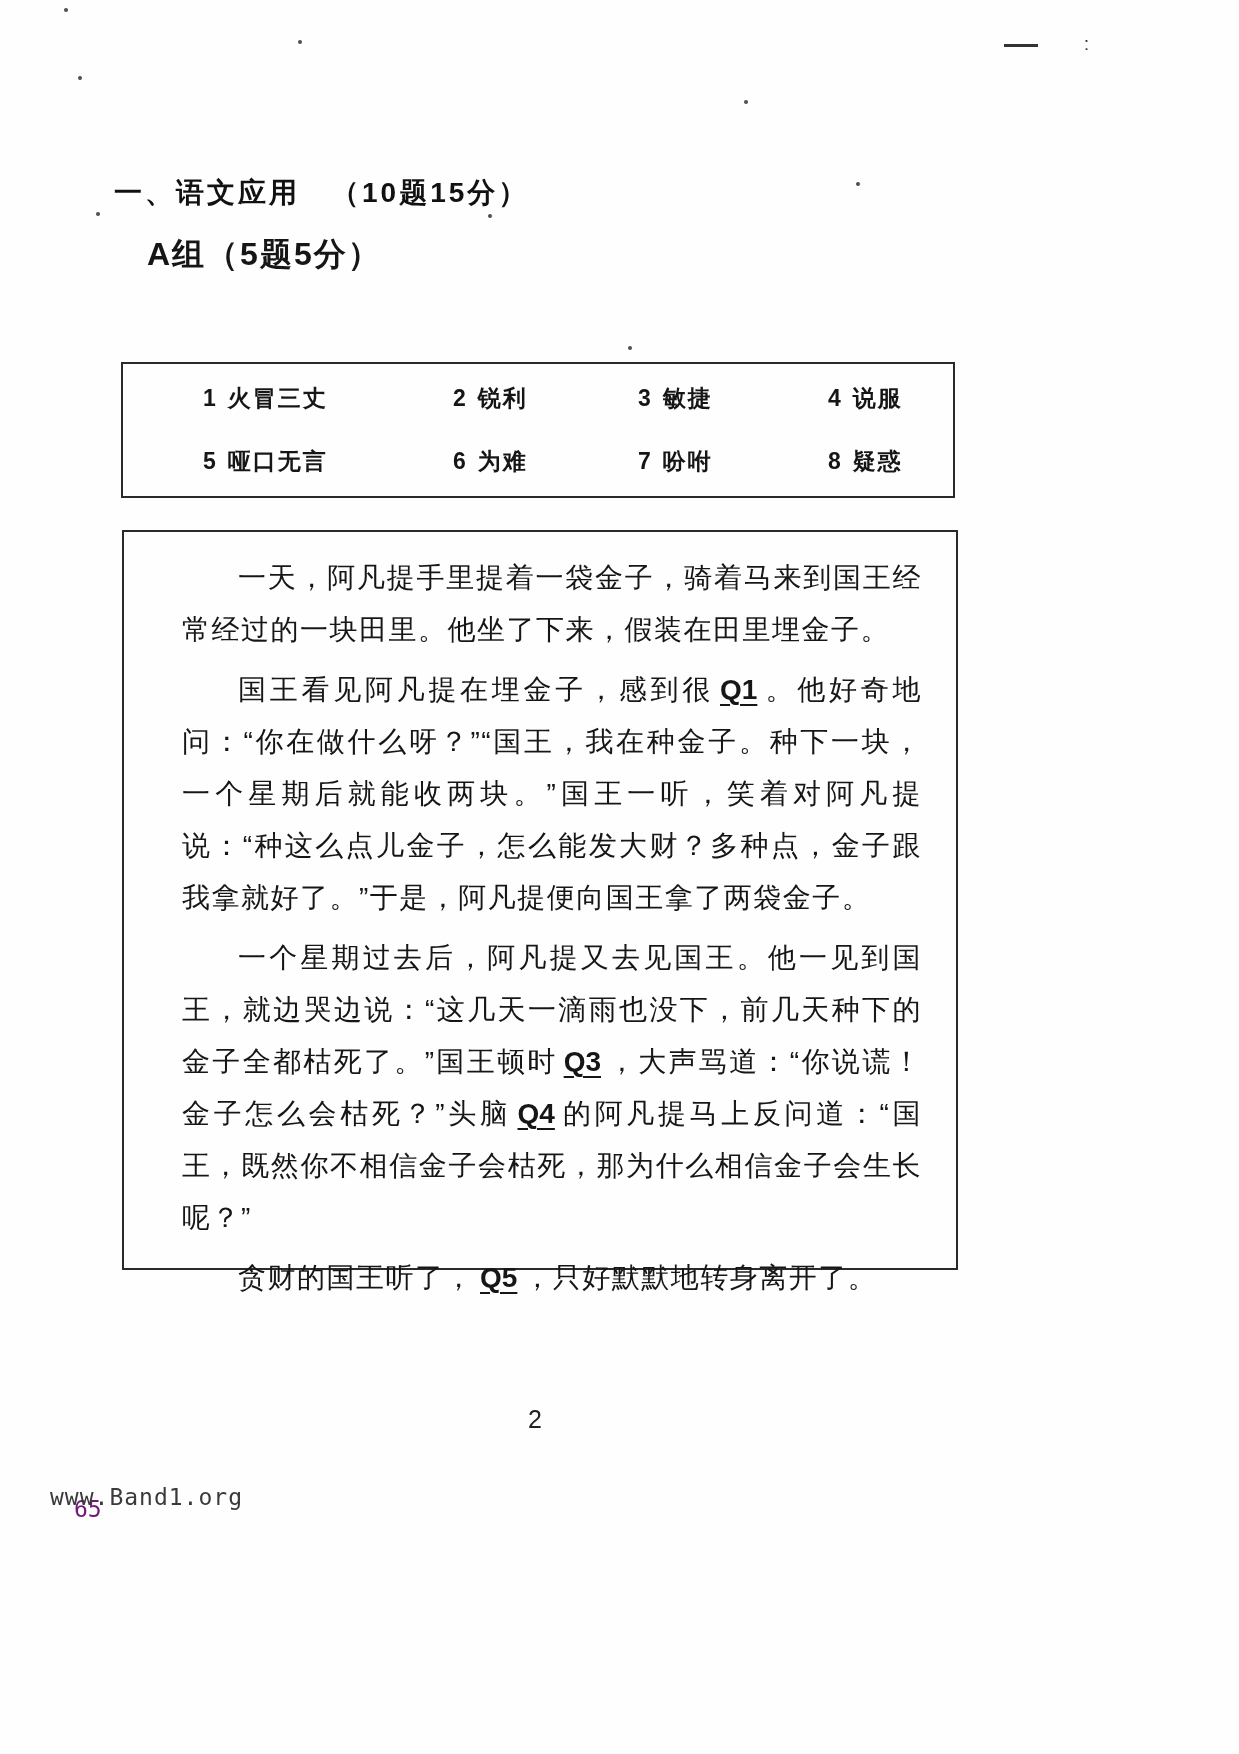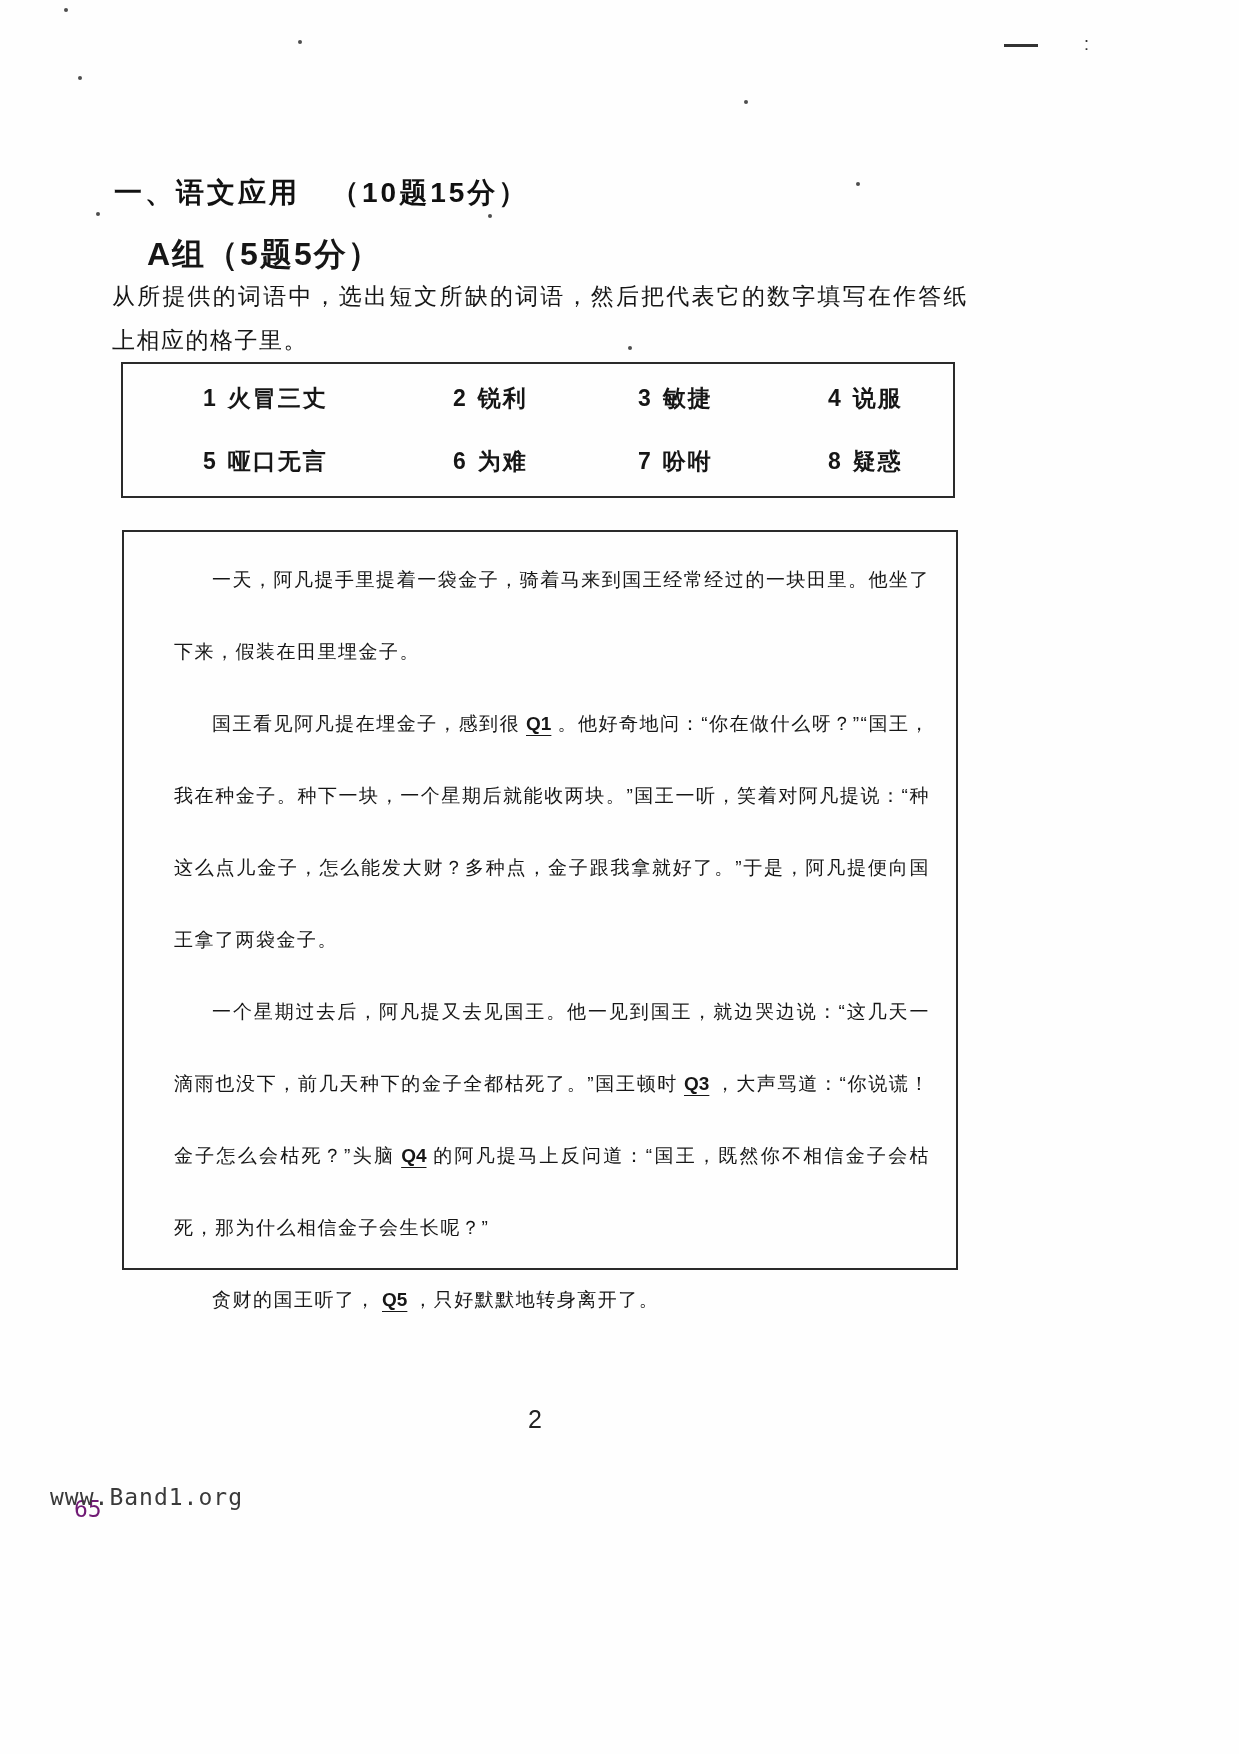--- a/index.html
+++ b/index.html
@@ -48,23 +48,23 @@
   .opt-num{font-weight:bold;margin-right:10px;}
   .opt-word{font-weight:600;}
 
   .passage-box{
     position:absolute;left:122px;top:530px;width:836px;height:740px;
     border:2px solid #2a2a2a;
     box-sizing:border-box;
     padding:12px 26px 0 50px;
   }
   .passage-box p{
-    margin:0;
-    font-size:19px;
-    line-height:72px;
+    margin:8px;
+    font-size:28px;
+    line-height:52px;
     letter-spacing:1.5px;
     text-indent:2em;
     text-align:justify;
   }
   .blank{
     font-weight:bold;
     text-decoration:underline;
     text-underline-offset:5px;
     margin:0 6px;
     letter-spacing:0;
@@ -98,21 +98,20 @@
   <div class="speck" style="left:96px;top:212px;"></div>
   <div class="speck" style="left:488px;top:214px;"></div>
   <div class="speck" style="left:628px;top:346px;"></div>
   <div class="dashmark" style="left:1004px;top:44px;"></div>
   <div class="colonmark" style="left:1084px;top:34px;">:</div>
 
   <div class="heading">一、语文应用　（10题15分）</div>
 
   <div class="group">A组（5题5分）</div>
 
-  <div class="instructions">从所提供的词语中，选出短文所缺的词语，然后把代表它的数字填写在作答纸上相应的格子里。</div>
 
   <div class="options-box" id="options">
       <div class="opt"><span class="opt-num">1</span><span class="opt-word">火冒三丈</span></div>
       <div class="opt"><span class="opt-num">2</span><span class="opt-word">锐利</span></div>
       <div class="opt"><span class="opt-num">3</span><span class="opt-word">敏捷</span></div>
       <div class="opt"><span class="opt-num">4</span><span class="opt-word">说服</span></div>
       <div class="opt"><span class="opt-num">5</span><span class="opt-word">哑口无言</span></div>
       <div class="opt"><span class="opt-num">6</span><span class="opt-word">为难</span></div>
       <div class="opt"><span class="opt-num">7</span><span class="opt-word">吩咐</span></div>
       <div class="opt"><span class="opt-num">8</span><span class="opt-word">疑惑</span></div>

